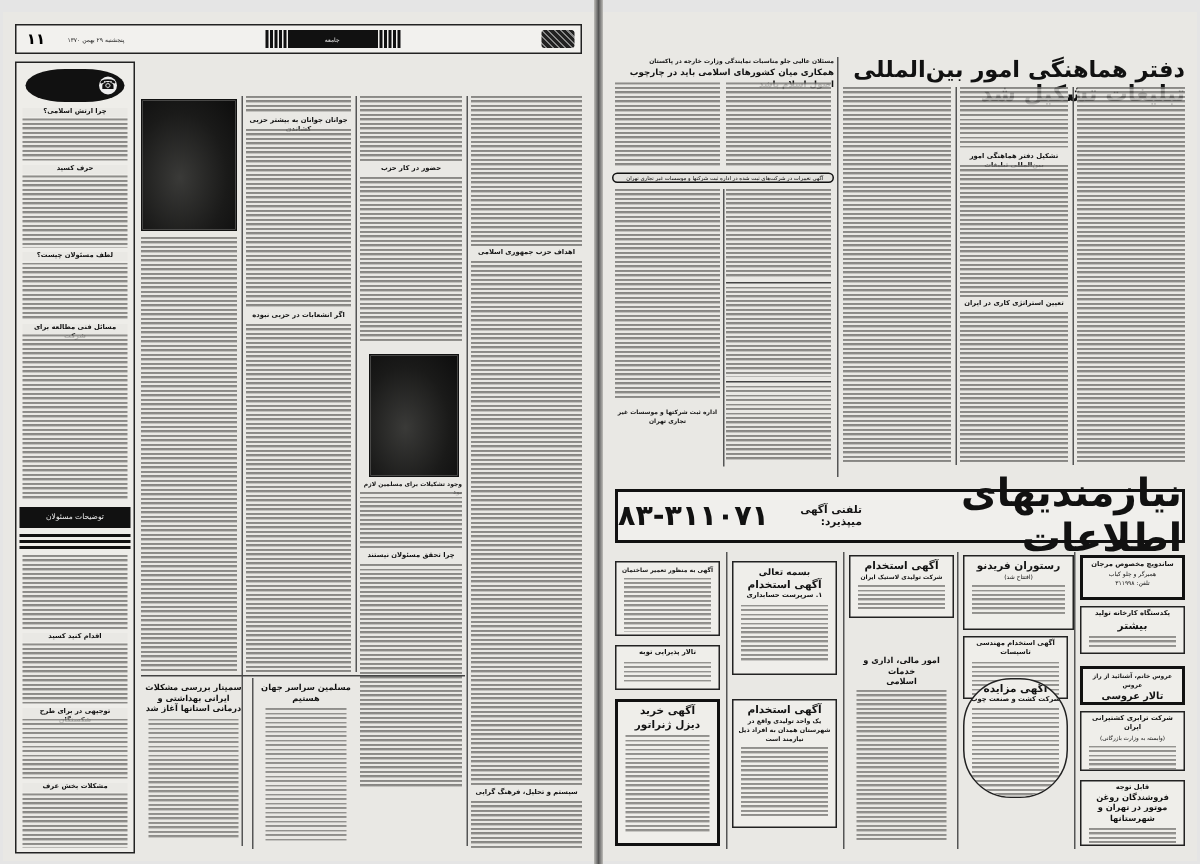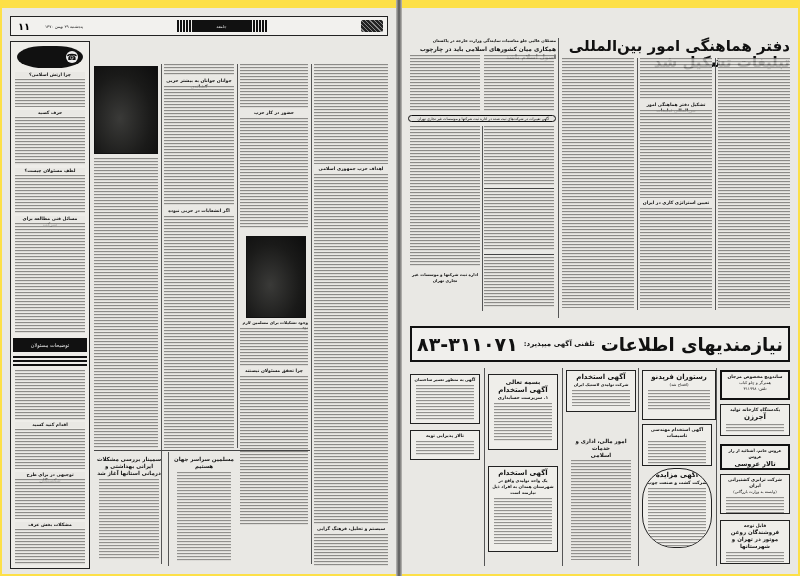--- a/index.html
+++ b/index.html
@@ -1,18 +1,18 @@
 <!DOCTYPE html>
 <html><head>
 <meta charset="utf-8">
 <style>
   * { box-sizing: border-box; margin: 0; padding: 0; }
   html, body { width: 800px; height: 576px; overflow: hidden; background: #1a1a1a; }
   body { font-family: "DejaVu Sans", sans-serif; position: relative; }
-  .spread { position: absolute; left: 0; top: 0; width: 800px; height: 576px; background: #fde047; }
+  .spread { position: absolute; left: 0; top: 0; width: 800px; height: 576px; background: #e5e5e5; }
   .page { position: absolute; top: 8px; height: 566px; background: #e9e8e4; overflow: hidden; }
   .page.left { left: 2px; width: 394px; }
   .page.right { left: 402px; width: 396px; }
   .gutter { position: absolute; left: 396px; top: 0; width: 6px; height: 576px; background: linear-gradient(90deg,#bdbcb8,#555 50%,#bdbcb8); }
 
   .masthead { position: absolute; top: 8px; left: 8px; right: 8px; height: 20px; border: 1px solid #222; background: #f2f1ee; display: flex; align-items: center; padding: 0 4px; }
   .page-num { font-size: 10px; font-weight: bold; width: 18px; text-align: center; }
   .date { font-size: 4px; line-height: 5px; color: #222; width: 50px; direction: rtl; }
   .barcode { flex: 1; display: flex; justify-content: center; align-items: center; }
   .bars { display: flex; height: 12px; align-items: stretch; }
@@ -161,33 +161,33 @@
     <div class="rule-v" style="left:235px; top:50px; height:252px;"></div>
     <div class="col" style="left:238px; top:50px; width:72px; height:42px;"></div>
     <div class="subhead" style="left:238px; top:94px; width:72px;">تشکیل دفتر هماهنگی امور بین‌المللی تبلیغات</div>
     <div class="col" style="left:238px; top:102px; width:72px; height:88px;"></div>
     <div class="subhead" style="left:238px; top:192px; width:72px;">تعیین استراتژی کاری در ایران</div>
     <div class="col" style="left:238px; top:200px; width:72px; height:100px;"></div>
     <div class="rule-v" style="left:313px; top:50px; height:252px;"></div>
     <div class="col" style="left:316px; top:50px; width:72px; height:250px;"></div>
 
     <div class="headline-box" style="left:8px; top:318px; width:380px; height:36px; direction:rtl; justify-content:center; gap:6px;">
-      <span style="font-size:18px;">نیازمندیهای اطلاعات</span>
+      <span style="font-size:26px;">نیازمندیهای اطلاعات</span>
       <span style="font-size:7px; align-self:center;">تلفنی آگهی میپذیرد:</span>
       <span style="font-size:19px; direction:ltr;">۸۳-۳۱۱۰۷۱</span>
     </div>
 
     <div class="ad thick" style="left:318px; top:362px; width:70px; height:30px;">
       <div class="s">ساندویچ مخصوص مرجان</div>
       <div class="s" style="font-weight:normal; font-size:4px;">همبرگر و چلو کباب</div>
       <div class="s" style="font-weight:normal; font-size:4px;">تلفن: ۳۱۱۹۹۸</div>
     </div>
     <div class="ad" style="left:318px; top:396px; width:70px; height:32px;">
       <div class="s">یکدستگاه کارخانه تولید</div>
-      <div class="t">آجرزن</div>
+      <div class="t">بیشتر</div>
       <div class="body" style="height:8px;"></div>
     </div>
     <div class="ad thick" style="left:318px; top:436px; width:70px; height:26px;">
       <div class="s" style="font-size:4px;">عروس خانم، آشنائید از راز عروس</div>
       <div class="t" style="font-size:6.5px;">تالار عروسی مرجان</div>
 
     </div>
     <div class="ad" style="left:318px; top:466px; width:70px; height:40px;">
       <div class="s">شرکت ترابری کشتیرانی ایران</div>
       <div class="s" style="font-size:3.8px; font-weight:normal;">(وابسته به وزارت بازرگانی)</div>
@@ -202,21 +202,21 @@
 
     <div class="ad" style="left:240px; top:362px; width:74px; height:50px;">
       <div class="t">رستوران فریدنو</div>
       <div class="s" style="font-size:4px; font-weight:normal;">(افتتاح شد)</div>
       <div class="body" style="height:20px;"></div>
     </div>
     <div class="ad" style="left:240px; top:416px; width:70px; height:42px;">
       <div class="s">آگهی استخدام مهندسی تاسیسات</div>
       <div class="body" style="height:26px;"></div>
     </div>
-    <div class="ad" style="left:240px; top:460px; width:70px; height:80px;border-radius:32px;">
+    <div class="ad" style="left:240px; top:444px; width:70px; height:80px;border-radius:32px;">
       <div class="t">آگهی مزایده</div>
       <div class="s">شرکت کشت و صنعت چوب</div>
       <div class="body" style="height:70px;"></div>
     </div>
     <div class="rule-v" style="left:236px; top:360px; height:198px;"></div>
 
     <div class="ad" style="left:164px; top:362px; width:70px; height:42px;">
       <div class="t">آگهی استخدام</div>
       <div class="s" style="font-size:4px;">شرکت تولیدی لاستیک ایران</div>
       <div class="body" style="height:16px;"></div>
@@ -242,14 +242,19 @@
     <div class="rule-v" style="left:82px; top:360px; height:198px;"></div>
 
     <div class="ad" style="left:8px; top:366px; width:70px; height:50px;">
       <div class="s" style="font-size:4px;">آگهی به منظور تعمیر ساختمان</div>
       <div class="body" style="height:36px;"></div>
     </div>
     <div class="ad" style="left:8px; top:422px; width:70px; height:30px;">
       <div class="s">تالار پذیرایی توبه</div>
       <div class="body" style="height:14px;"></div>
     </div>
+    <div class="ad thick" style="left:8px; top:458px; width:70px; height:98px;">
+      <div class="t">آگهی خرید</div>
+      <div class="t">دیزل ژنراتور</div>
+      <div class="body" style="height:66px;"></div>
+    </div>
   </div>
 </div>
 
 </body></html>

